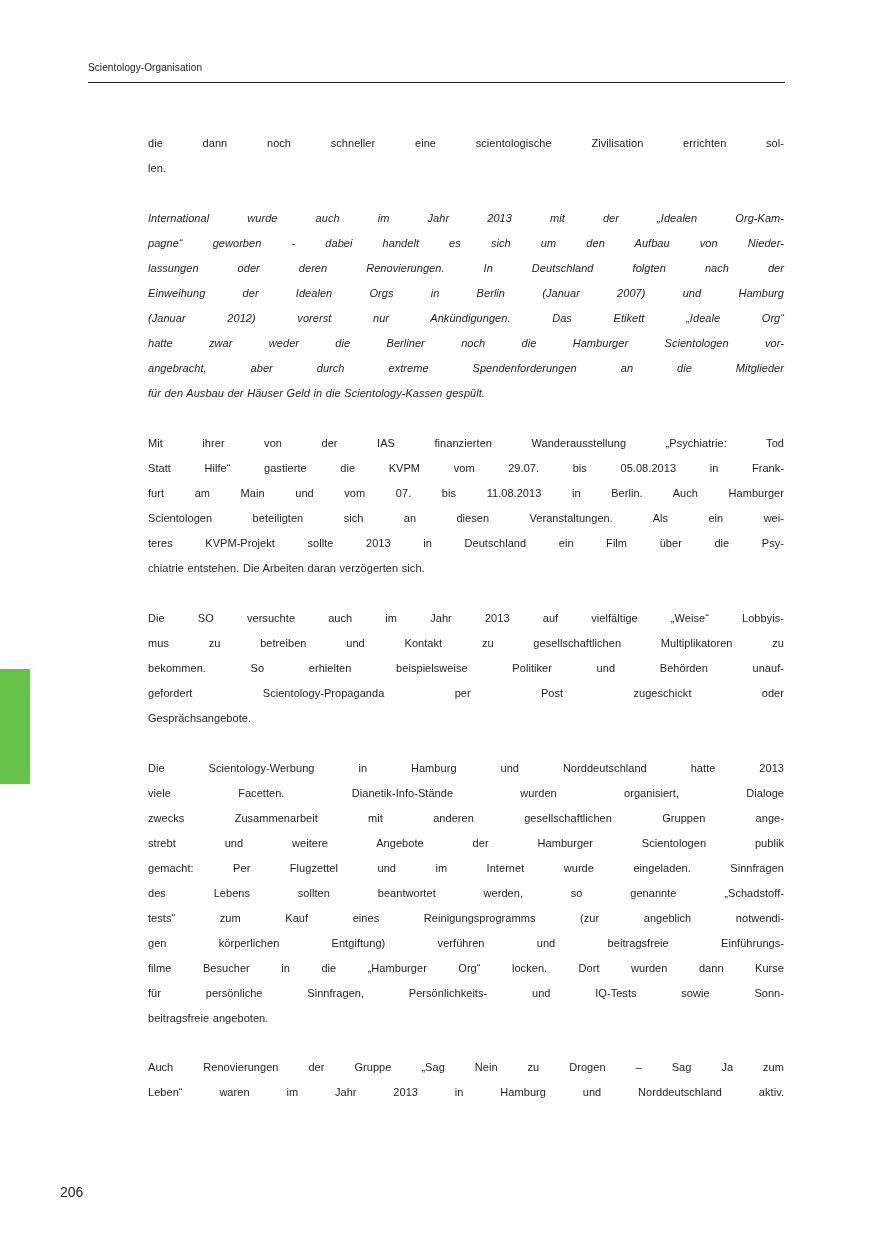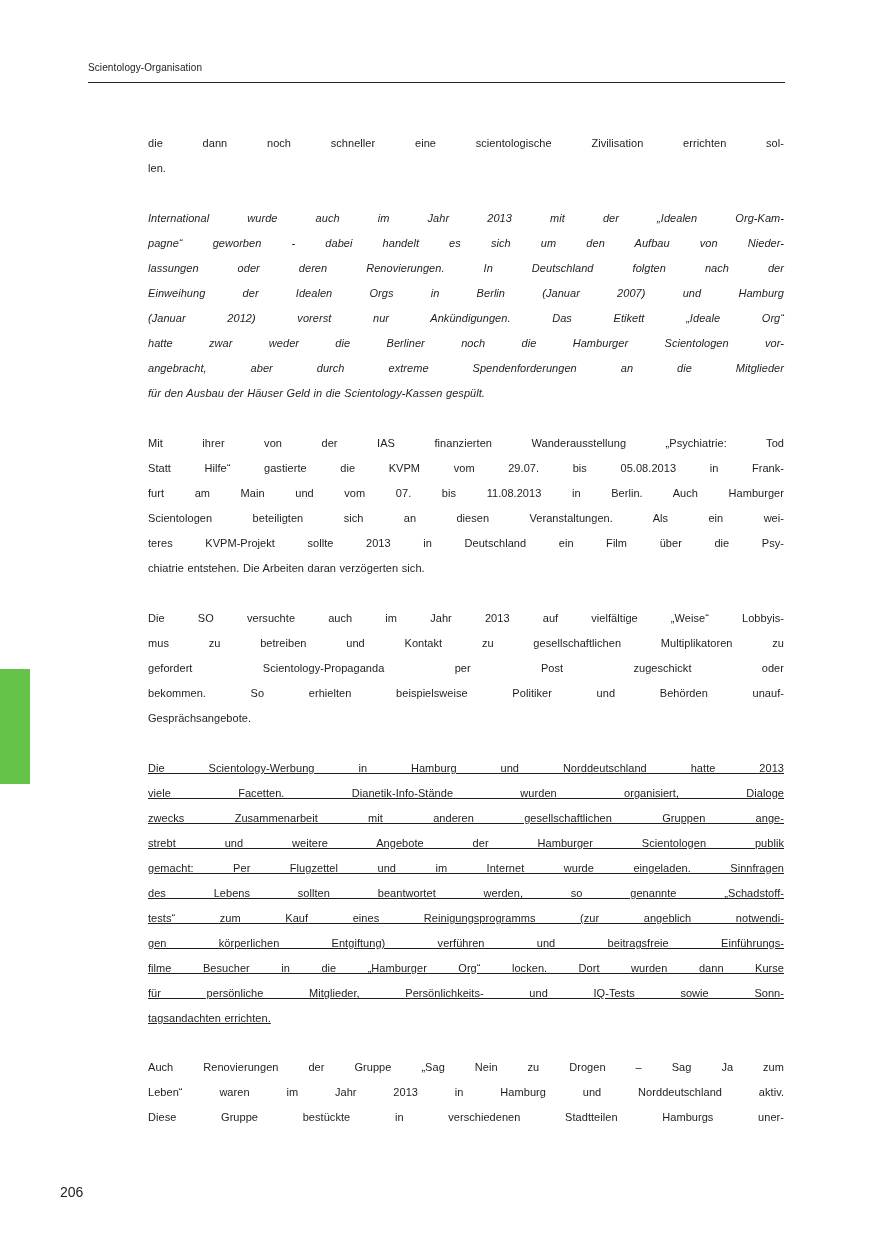--- a/index.html
+++ b/index.html
@@ -100,38 +100,37 @@
   <span class="line">Statt Hilfe“ gastierte die KVPM vom 29.07. bis 05.08.2013 in Frank-</span>
   <span class="line">furt am Main und vom 07. bis 11.08.2013 in Berlin. Auch Hamburger</span>
   <span class="line">Scientologen beteiligten sich an diesen Veranstaltungen. Als ein wei-</span>
   <span class="line">teres KVPM-Projekt sollte 2013 in Deutschland ein Film über die Psy-</span>
   <span class="line last">chiatrie entstehen. Die Arbeiten daran verzögerten sich.</span>
 </div>
 
 <div class="body-text" style="top:606px;">
   <span class="line">Die SO versuchte auch im Jahr 2013 auf vielfältige „Weise“ Lobbyis-</span>
   <span class="line">mus zu betreiben und Kontakt zu gesellschaftlichen Multiplikatoren zu</span>
+  <span class="line">bekommen. So erhielten beispielsweise Politiker und Behörden unauf-</span>
   <span class="line">gefordert Scientology-Propaganda per Post zugeschickt oder</span>
-  <span class="line">bekommen. So erhielten beispielsweise Politiker und Behörden unauf-</span>
   <span class="line last">Gesprächsangebote.</span>
 </div>
 
-<div class="body-text" style="top:756px;text-decoration:underline;">
+<div class="body-text" style="top:756px;">
   <span class="line">Die Scientology-Werbung in Hamburg und Norddeutschland hatte 2013</span>
   <span class="line">viele Facetten. Dianetik-Info-Stände wurden organisiert, Dialoge</span>
   <span class="line">zwecks Zusammenarbeit mit anderen gesellschaftlichen Gruppen ange-</span>
   <span class="line">strebt und weitere Angebote der Hamburger Scientologen publik</span>
   <span class="line">gemacht: Per Flugzettel und im Internet wurde eingeladen. Sinnfragen</span>
   <span class="line">des Lebens sollten beantwortet werden, so genannte „Schadstoff-</span>
   <span class="line">tests“ zum Kauf eines Reinigungsprogramms (zur angeblich notwendi-</span>
   <span class="line">gen körperlichen Entgiftung) verführen und beitragsfreie Einführungs-</span>
   <span class="line">filme Besucher in die „Hamburger Org“ locken. Dort wurden dann Kurse</span>
-  <span class="line">für persönliche Mitglieder, Persönlichkeits- und IQ-Tests sowie Sonn-</span>
-  <span class="line last">tagsandachten errichten.</span>
+  <span class="line">für persönliche Sinnfragen, Persönlichkeits- und IQ-Tests sowie Sonn-</span>
+  <span class="line last">beitragsfreie angeboten.</span>
 </div>
 
 <div class="body-text" style="top:1055px;">
   <span class="line">Auch Renovierungen der Gruppe „Sag Nein zu Drogen – Sag Ja zum</span>
   <span class="line">Leben“ waren im Jahr 2013 in Hamburg und Norddeutschland aktiv.</span>
-  <span class="line">Diese Gruppe bestückte in verschiedenen Stadtteilen Hamburgs uner-</span>
 </div>
 
 <div class="page-number">206</div>
 
 </body></html>

